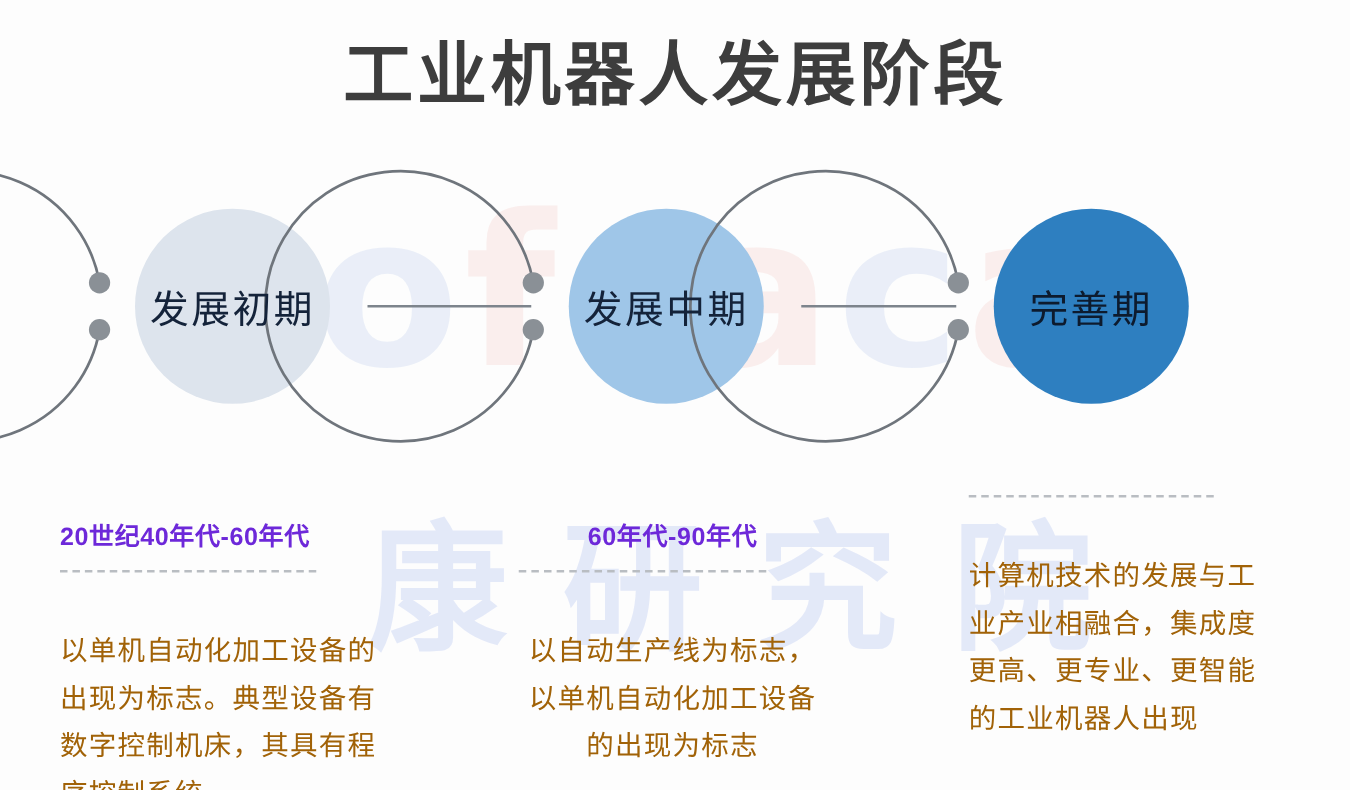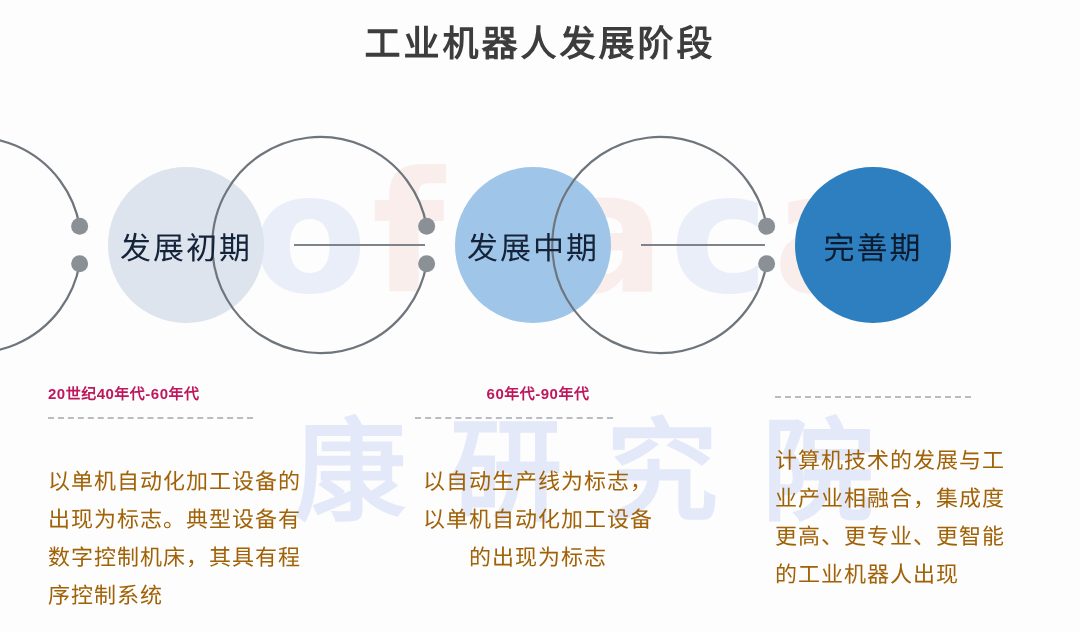--- a/index.html
+++ b/index.html
@@ -55,21 +55,21 @@
     margin-left: 36px;
   }
 
   
   .title {
     position: absolute;
     top: 14px;
     left: 0;
     width: 1080px;
     text-align: center;
-    font-size: 36px;
+    font-size: 56px;
     font-weight: 700;
     color: #3d3d3d;
     letter-spacing: 3px;
   }
 
   
   .stage-svg {
     position: absolute;
     top: 0;
     left: 0;
@@ -86,25 +86,26 @@
     white-space: nowrap;
     color: #14233a;
   }
 
   
   .col {
     position: absolute;
     top: 382px;
   }
   .col-date {
-    font-size: 15px;
+    font-size: 20px;
     font-weight: 700;
-    color: #be185d;
+    color: #6d28d9;
     letter-spacing: 0.5px;
     white-space: nowrap;
+    margin-top: 31px;
   }
   .col-rule {
     margin-top: 14px;
     height: 0;
     border-top: 2px dashed #b9bdc2;
   }
   .col-body {
     margin-top: 44px;
     font-size: 22px;
     line-height: 38px;

